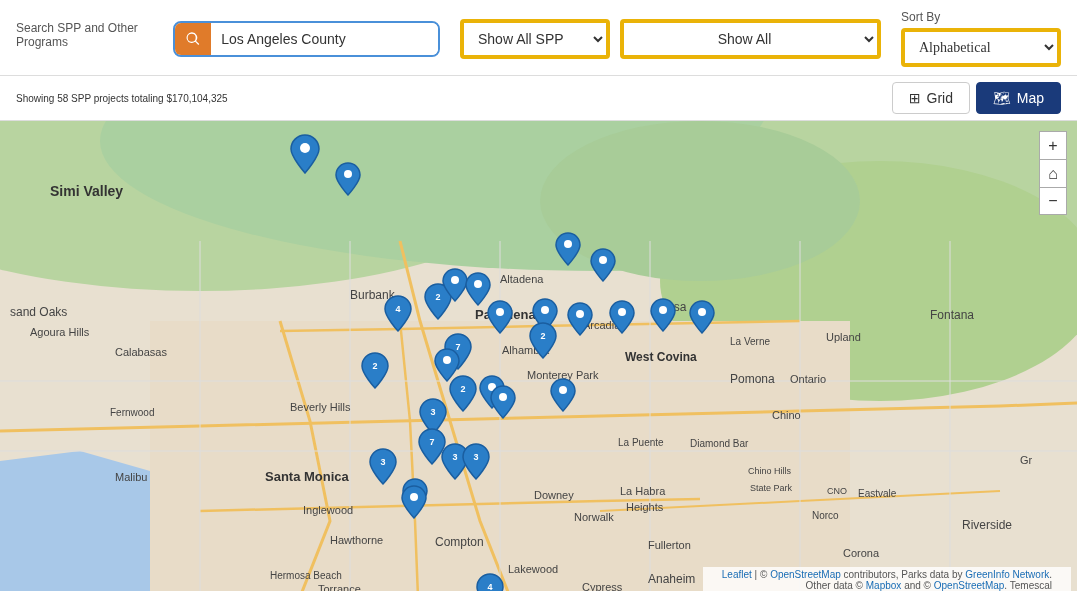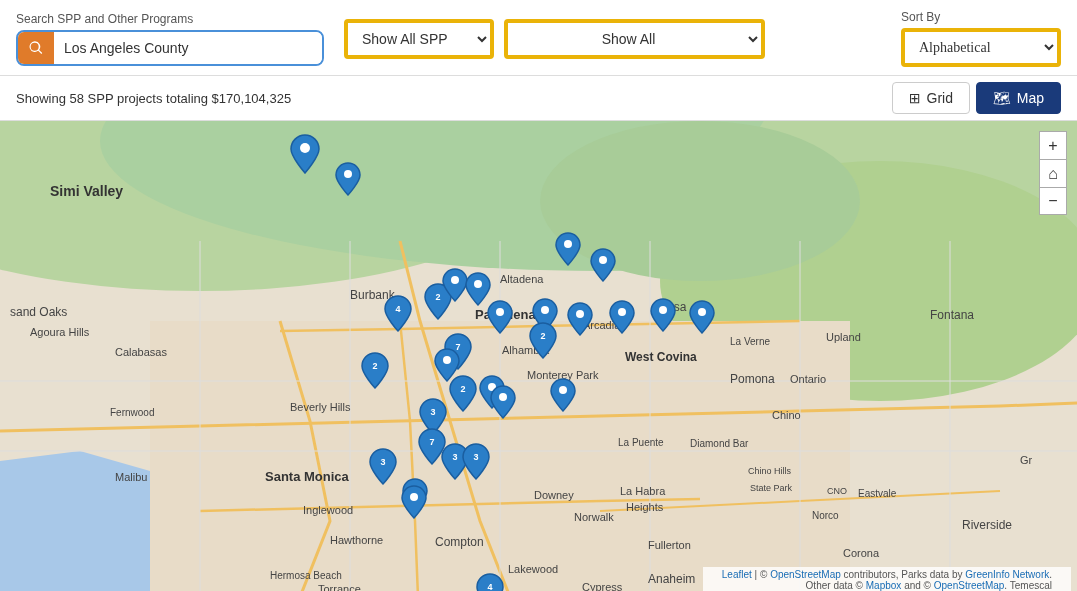--- a/index.html
+++ b/index.html
@@ -9,21 +9,21 @@
       background: #fff;
       padding: 10px 16px 8px 16px;
       display: flex;
       align-items: center;
       gap: 20px;
       border-bottom: 1px solid #ddd;
     }
 
     .search-section {
       display: flex;
-      flex-direction: column;
+      flex-direction: row;
       gap: 4px;
     }
 
     .search-label {
       font-size: 12px;
       color: #555;
     }
 
     .search-box {
       display: flex;
@@ -122,21 +122,21 @@
     .sub-bar {
       background: #fff;
       padding: 6px 16px;
       display: flex;
       align-items: center;
       justify-content: space-between;
       border-bottom: 1px solid #ddd;
     }
 
     .results-text {
-      font-size: 13px;
+      font-size: 10px;
       color: #333;
     }
 
     .view-buttons {
       display: flex;
       gap: 6px;
     }
 
     .view-btn {
       display: flex;

